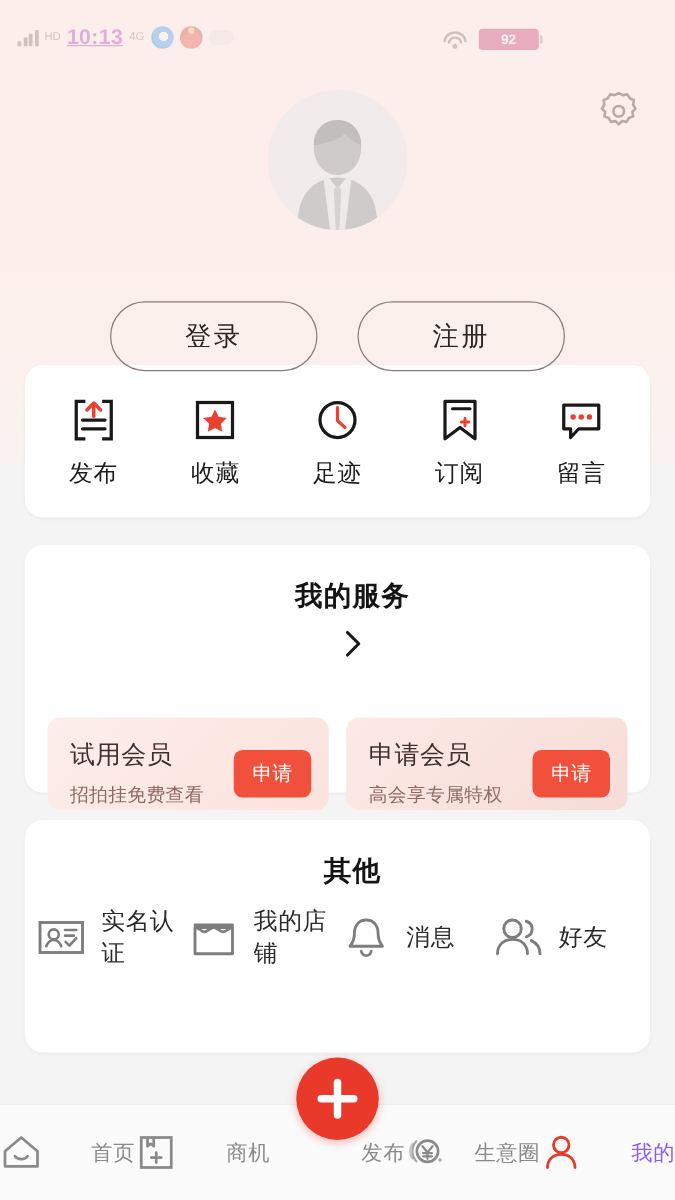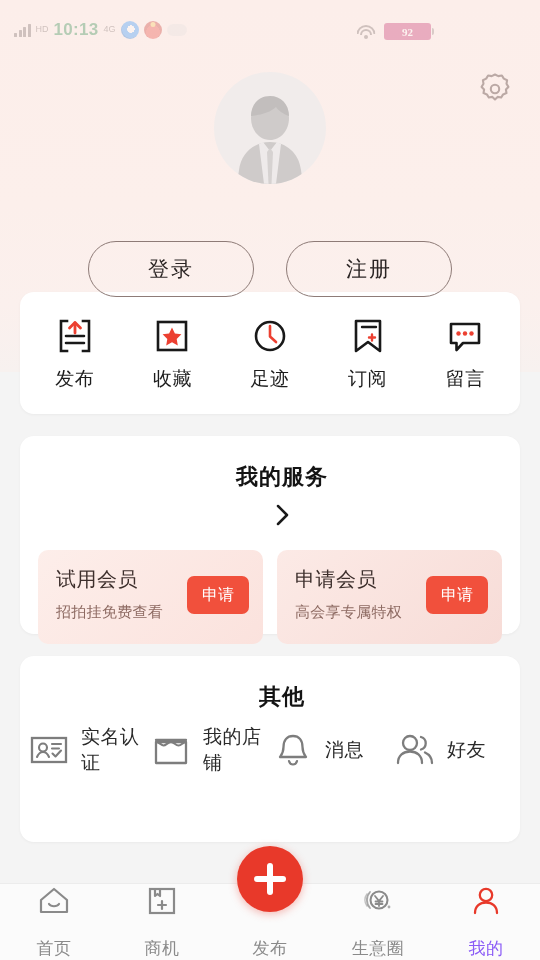--- a/index.html
+++ b/index.html
@@ -31,21 +31,21 @@
     padding:0 14px; opacity:.30;
   }
   .sb-left { display:flex; align-items:center; gap:5px; }
   .sb-right { margin-left:auto; display:flex; align-items:center; gap:9px; }
   .sig-bars { display:flex; align-items:flex-end; gap:1.5px; height:13px; }
   .sig-bars i { display:block; width:3px; background:#6b5d5a; border-radius:.5px; }
   .sig-bars i:nth-child(1){height:4px}
   .sig-bars i:nth-child(2){height:7px}
   .sig-bars i:nth-child(3){height:10px}
   .sig-bars i:nth-child(4){height:13px}
-  .sb-time { font-size:17px; font-weight:700; color:#15803d; letter-spacing:.3px; }
+  .sb-time { font-size:17px; font-weight:700; color:#a21caf; letter-spacing:.3px;text-decoration:underline; }
   .sb-mini { font-size:9px; color:#6b5d5a; line-height:1.05; }
   .dot-icon { width:18px; height:18px; border-radius:50%; }
   .ico-browser {
     background:radial-gradient(circle at 55% 45%,#ffffff 0 26%,#1a8cff 27% 62%,#0f6fd8 63% 100%);
   }
   .ico-redapp {
     background:radial-gradient(circle at 50% 62%,#e8342a 0 48%,#c4241c 49% 100%);
     position:relative;
   }
   .ico-redapp:after{
@@ -68,21 +68,20 @@
     background:#6b5d5a; border:none;
   }
   .battery {
     display:flex; align-items:center;
   }
   .battery-body {
     min-width:34px; height:17px; border-radius:3px; background:#be185d;
     color:#fff; font-size:11px; font-weight:700;
     display:flex; align-items:center; justify-content:center;
     padding:0 18px;
-    font-family:Liberation Serif, serif;
   }
   .battery-cap { width:2px; height:7px; background:#8c7d7a; border-radius:0 2px 2px 0; margin-left:1px; }
 
   
   .gear-btn {
     position:absolute; right:22px; top:66px; width:46px; height:46px;
     z-index:4; display:flex; align-items:center; justify-content:center;
     cursor:pointer;
   }
 
@@ -132,22 +131,22 @@
     display:flex; align-items:center; gap:10px;
     padding:26px 0 0 24px;
     flex-direction:column;
   }
   .sec-title { font-size:22px; font-weight:700; color:#141414; letter-spacing:1px; }
 
   .promo-row {
     display:flex; gap:14px; padding:22px 18px 0 18px;
   }
   .promo {
-    flex:1; height:94px; border-radius:10px;
-    padding:16px 14px 0 18px; position:relative; cursor:pointer;
+    flex:1; height:74px; border-radius:10px;
+    padding:16px 14px 0 18px; position:relative; cursor:pointer;margin-top:24px;
   }
   .promo.a { background:linear-gradient(135deg,#fdeeea 0%,#fbe2dd 100%); }
   .promo.b { background:linear-gradient(135deg,#fceae6 0%,#f7dcd7 100%); }
   .promo-title { font-size:20px; color:#3d2f2c; letter-spacing:.5px; }
   .promo-sub { font-size:15px; color:#8d6a62; margin-top:10px; letter-spacing:.3px;font-family:Liberation Mono, monospace; }
   .apply-btn {
     position:absolute; right:14px; top:26px;
     width:62px; height:38px; border-radius:7px;
     background:#f1503c; color:#ffffff; font-size:16px;
     display:flex; align-items:center; justify-content:center;
@@ -163,21 +162,21 @@
   .other-cell .glyph { height:46px; display:flex; align-items:center; justify-content:center; }
   .other-cell .lbl { font-size:19px; color:#2a2a2a; letter-spacing:.5px; }
 
   
   .tabbar {
     position:absolute; left:0; bottom:0; width:540px; height:77px;
     background:#fbfbfb; border-top:1px solid #ececec;
     display:flex; z-index:6;
   }
   .tab {
-    flex:1; display:flex; flex-direction:column;
+    flex:1; display:flex; flex-direction:row;
     align-items:center; justify-content:space-between; gap:19px; cursor:pointer;
   }
   .tab .glyph { height:34px; display:flex; align-items:flex-end; justify-content:center; }
   .tab .lbl { font-size:17px; color:#8a8a8a; letter-spacing:.5px; }
   .tab.active .lbl { color:#8b5cf6; }
   .tab.fab-slot .lbl { color:#8a8a8a; }
 
   .fab {
     position:absolute; left:50%; transform:translateX(-50%);
     bottom:48px; width:66px; height:66px; border-radius:50%;

